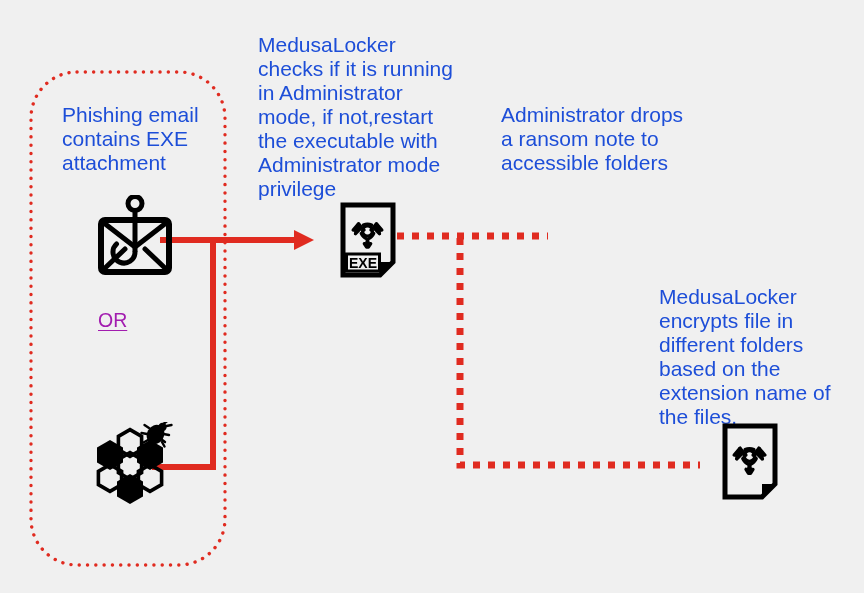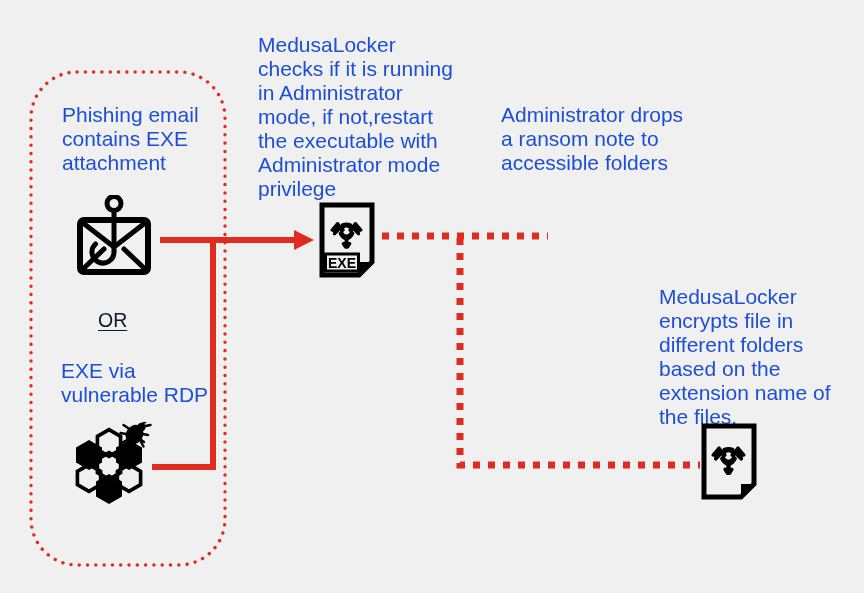--- a/index.html
+++ b/index.html
@@ -30,28 +30,29 @@
   .txt {
     position: absolute;
     color: #1d4ed8;
     font-size: 21px;
     line-height: 24px;
     white-space: pre-line;
     letter-spacing: 0px;
   }
   .or-label {
     position: absolute;
-    color: #0f172a;
+    color: #a21caf;
     font-size: 19.5px;
     line-height: 24px;
     text-decoration: underline;
     text-underline-offset: 3px;
   }
   .icon-box {
     position: absolute;
+    margin-left: 21px;
   }
   .icon-box svg { display: block; }
 </style>
 </head>
 <body>
 
 <div id="canvas">
 
   <svg class="svg-layer" viewBox="0 0 864 593" xmlns="http://www.w3.org/2000/svg">
 
@@ -68,22 +69,20 @@
 
     <path d="M 460 238 L 460 465 L 700 465" fill="none" stroke="#e02b20" stroke-width="7" stroke-linecap="butt" stroke-dasharray="7 8"></path>
   </svg>
 
   <div class="txt" style="left:62px; top:103px; width:160px;">Phishing email
 contains EXE
 attachment</div>
 
   <div class="or-label" style="left:98px; top:308px;">OR</div>
 
-  <div class="txt" style="left:61px; top:359px; width:165px;">EXE via
-vulnerable RDP</div>
 
   <div class="txt" style="left:258px; top:33px; width:206px;">MedusaLocker
 checks if it is running
 in Administrator
 mode, if not,restart
 the executable with
 Administrator mode
 privilege</div>
 
   <div class="txt" style="left:501px; top:103px; width:210px;">Administrator drops

